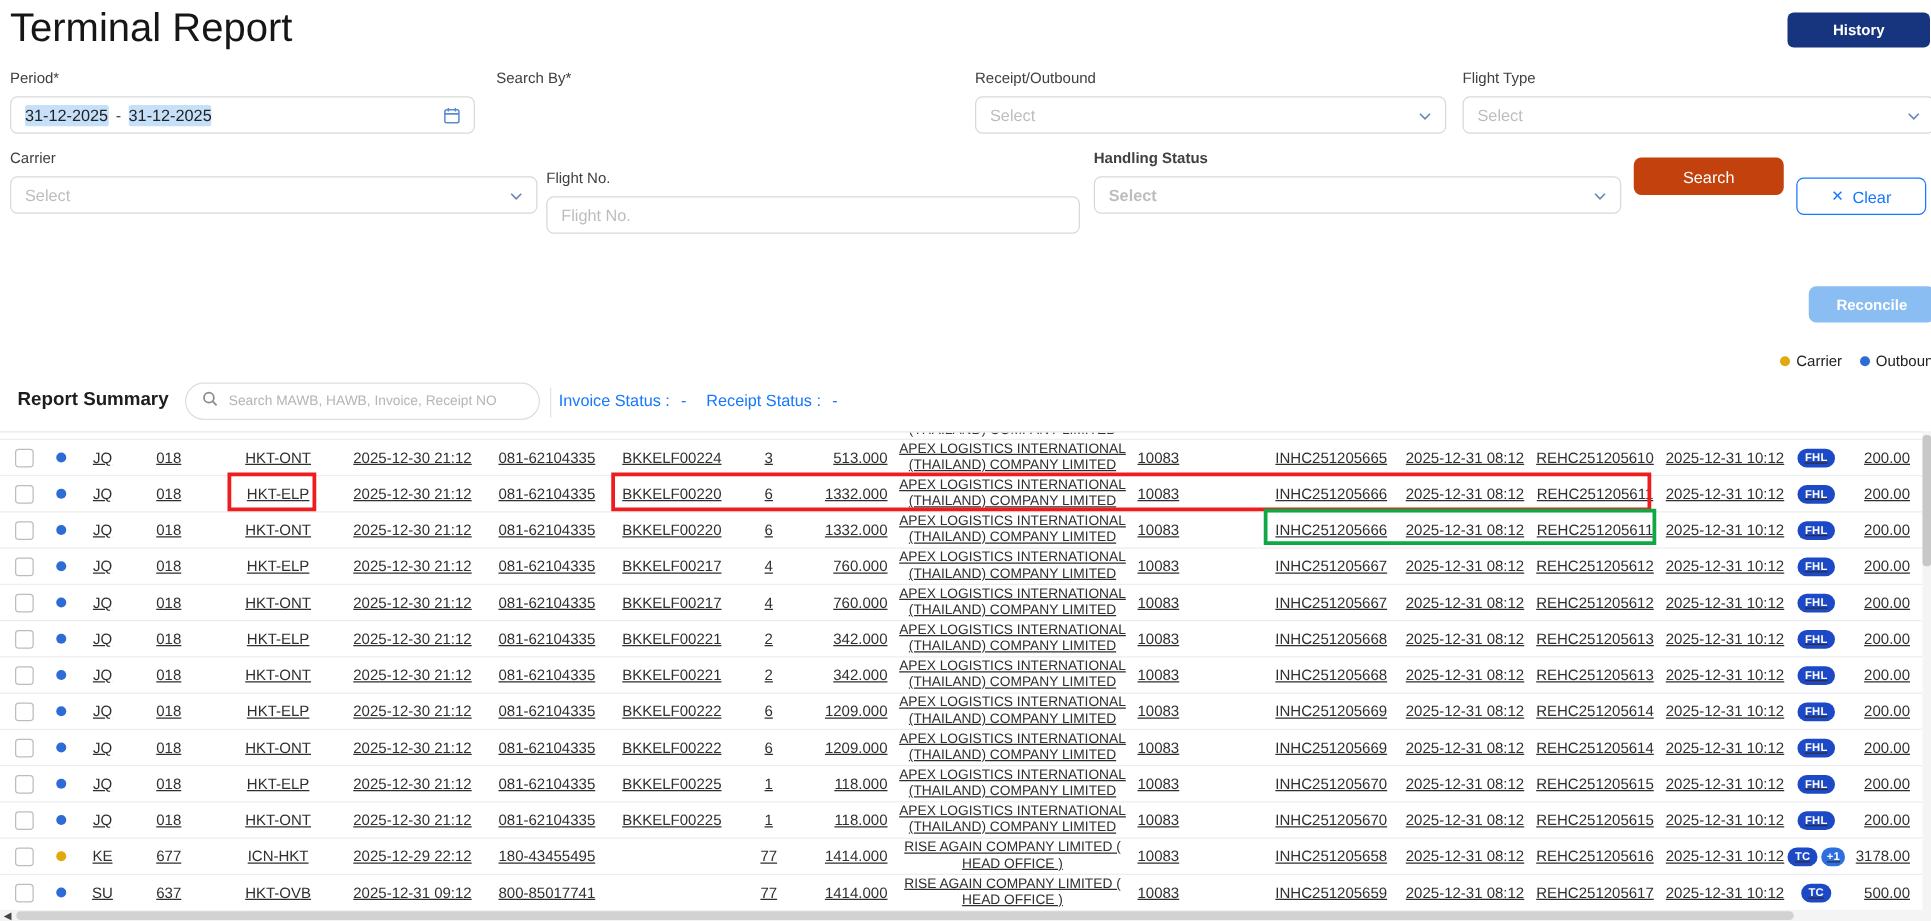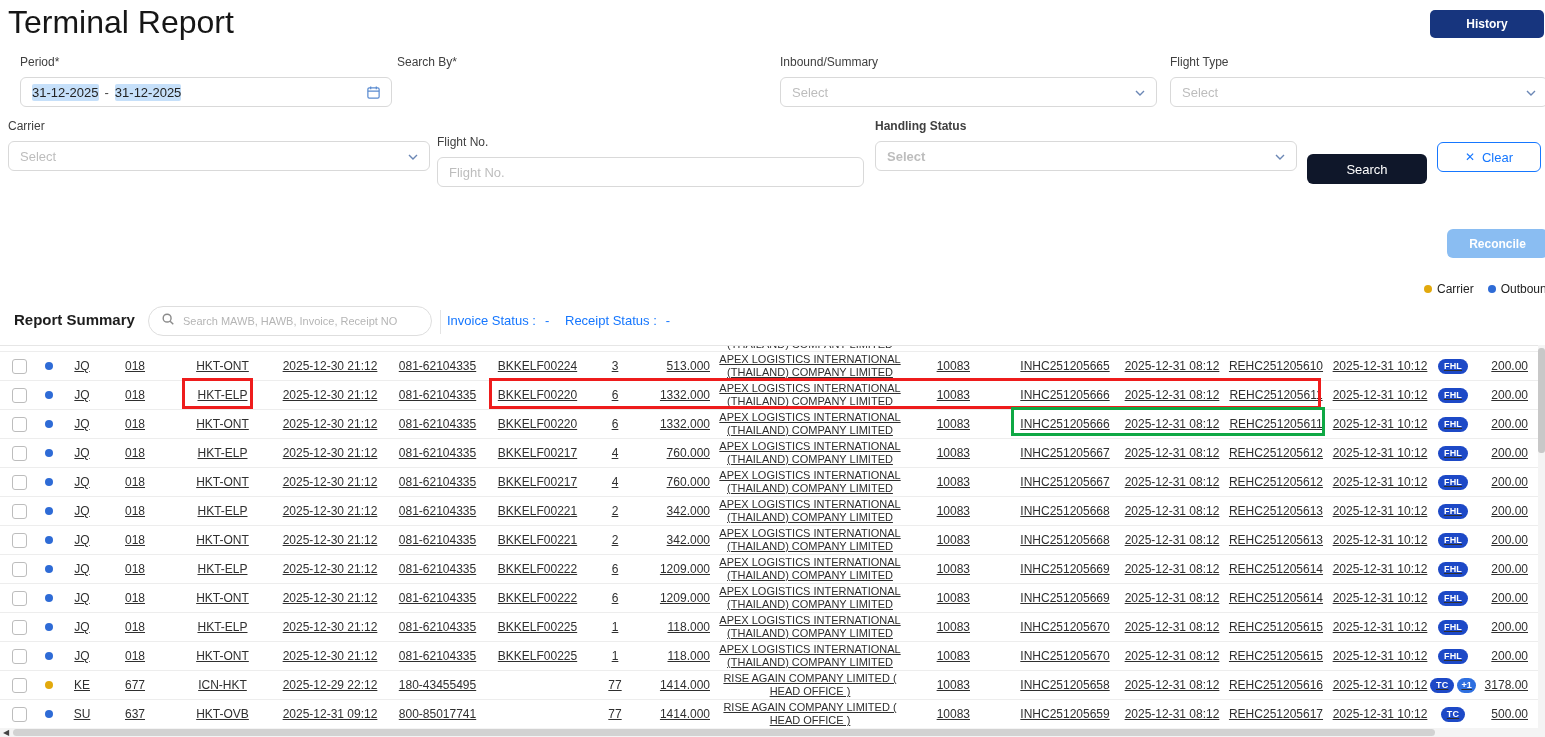--- a/index.html
+++ b/index.html
@@ -25,31 +25,31 @@
     background:#fff; display:flex; align-items:center; padding:0 11px; font-size:13px; color:#333;
   }
   .placeholder { color:#bdbdbd; }
   .chev { position:absolute; right:10px; top:9px; }
   .date-chip { background:#c6e0fa; border-radius:2px; padding:1px 0; color:#222; }
   .date-sep { margin:0 6px; color:#444; }
   .cal-icon { position:absolute; right:10px; top:7px; }
   .text-input { border:none; outline:none; width:100%; font-size:13px; font-family:inherit; color:#333; background:transparent; }
   .text-input::placeholder { color:#bdbdbd; }
 
-  .f-period   { left:20px;    top:55px; width:372px; }
+  .f-period   { left:8px;    top:55px; width:372px; }
   .f-searchby { left:397px;  top:55px; width:371px; }
   .f-io       { left:780px;  top:55px; width:377px; }
   .f-ftype    { left:1170px; top:55px; width:378px; }
   .f-carrier  { left:8px;    top:119px; width:422px; }
   .f-flightno { left:437px;  top:135px; width:427px; }
   .f-handling { left:875px;  top:119px; width:422px;font-weight:bold; }
 
   .search-btn {
-    position:absolute; left:1307px; top:154px; width:120px; height:30px;
-    background:#0f172a; color:#fff; border:none; border-radius:6px;
+    position:absolute; left:1307px; top:126px; width:120px; height:30px;
+    background:#c2410c; color:#fff; border:none; border-radius:6px;
     font-size:13px; font-family:inherit; cursor:pointer;
   }
   .clear-btn {
     position:absolute; left:1437px; top:142px; width:104px; height:30px;
     background:#fff; color:#1677ff; border:1px solid #1677ff; border-radius:6px;
     font-size:13px; font-family:inherit; cursor:pointer;
     display:flex; align-items:center; justify-content:center; gap:7px;
   }
   .clear-x { font-size:12px; }
 
@@ -91,21 +91,21 @@
   .c-dot     { width:30px; display:flex; justify-content:center; }
   .c-carrier { width:36px; text-align:center; }
   .c-flight  { width:70px; text-align:center; }
   .c-route   { width:105px; text-align:center; }
   .c-datetime{ width:110px; text-align:center; }
   .c-mawb    { width:105px; text-align:center; }
   .c-hawb    { width:95px; text-align:center; }
   .c-pcs     { width:60px; text-align:center; }
   .c-weight  { width:65px; text-align:right; }
   .c-company { width:200px; text-align:center; font-size:11px; line-height:1.18; white-space:normal; }
-  .c-code    { width:60px; text-align:right; }
+  .c-code    { width:60px; text-align:left; }
   .c-spacer  { width:40px; }
   .c-invno   { width:110px; text-align:center; }
   .c-invdate { width:104px; text-align:center; }
   .c-recno   { width:104px; text-align:center; }
   .c-recdate { width:104px; text-align:center; }
   .c-badge   { width:42px; display:flex; justify-content:center; gap:3px; }
   .c-amount  { width:54px; text-align:right; }
 
   .checkbox { display:inline-block; width:15px; height:15px; border:1px solid #bdbdbd; border-radius:3px; background:#fff; cursor:pointer; }
   .pill {
@@ -150,21 +150,21 @@
         </svg>
       </span>
     </div>
   </div>
 
   <div class="field f-searchby">
     <span class="field-label">Search By*</span>
   </div>
 
   <div class="field f-io">
-    <span class="field-label">Inbound/Summary</span>
+    <span class="field-label">Receipt/Outbound</span>
     <div class="control">
       <span class="placeholder">Select</span>
       <span class="chev">
         <svg width="12" height="12" viewBox="0 0 12 12">
             <path d="M2 4l4 4 4-4" stroke="#6b87b5" stroke-width="1.4" fill="none"></path>
           </svg>
       </span>
     </div>
   </div>
 

